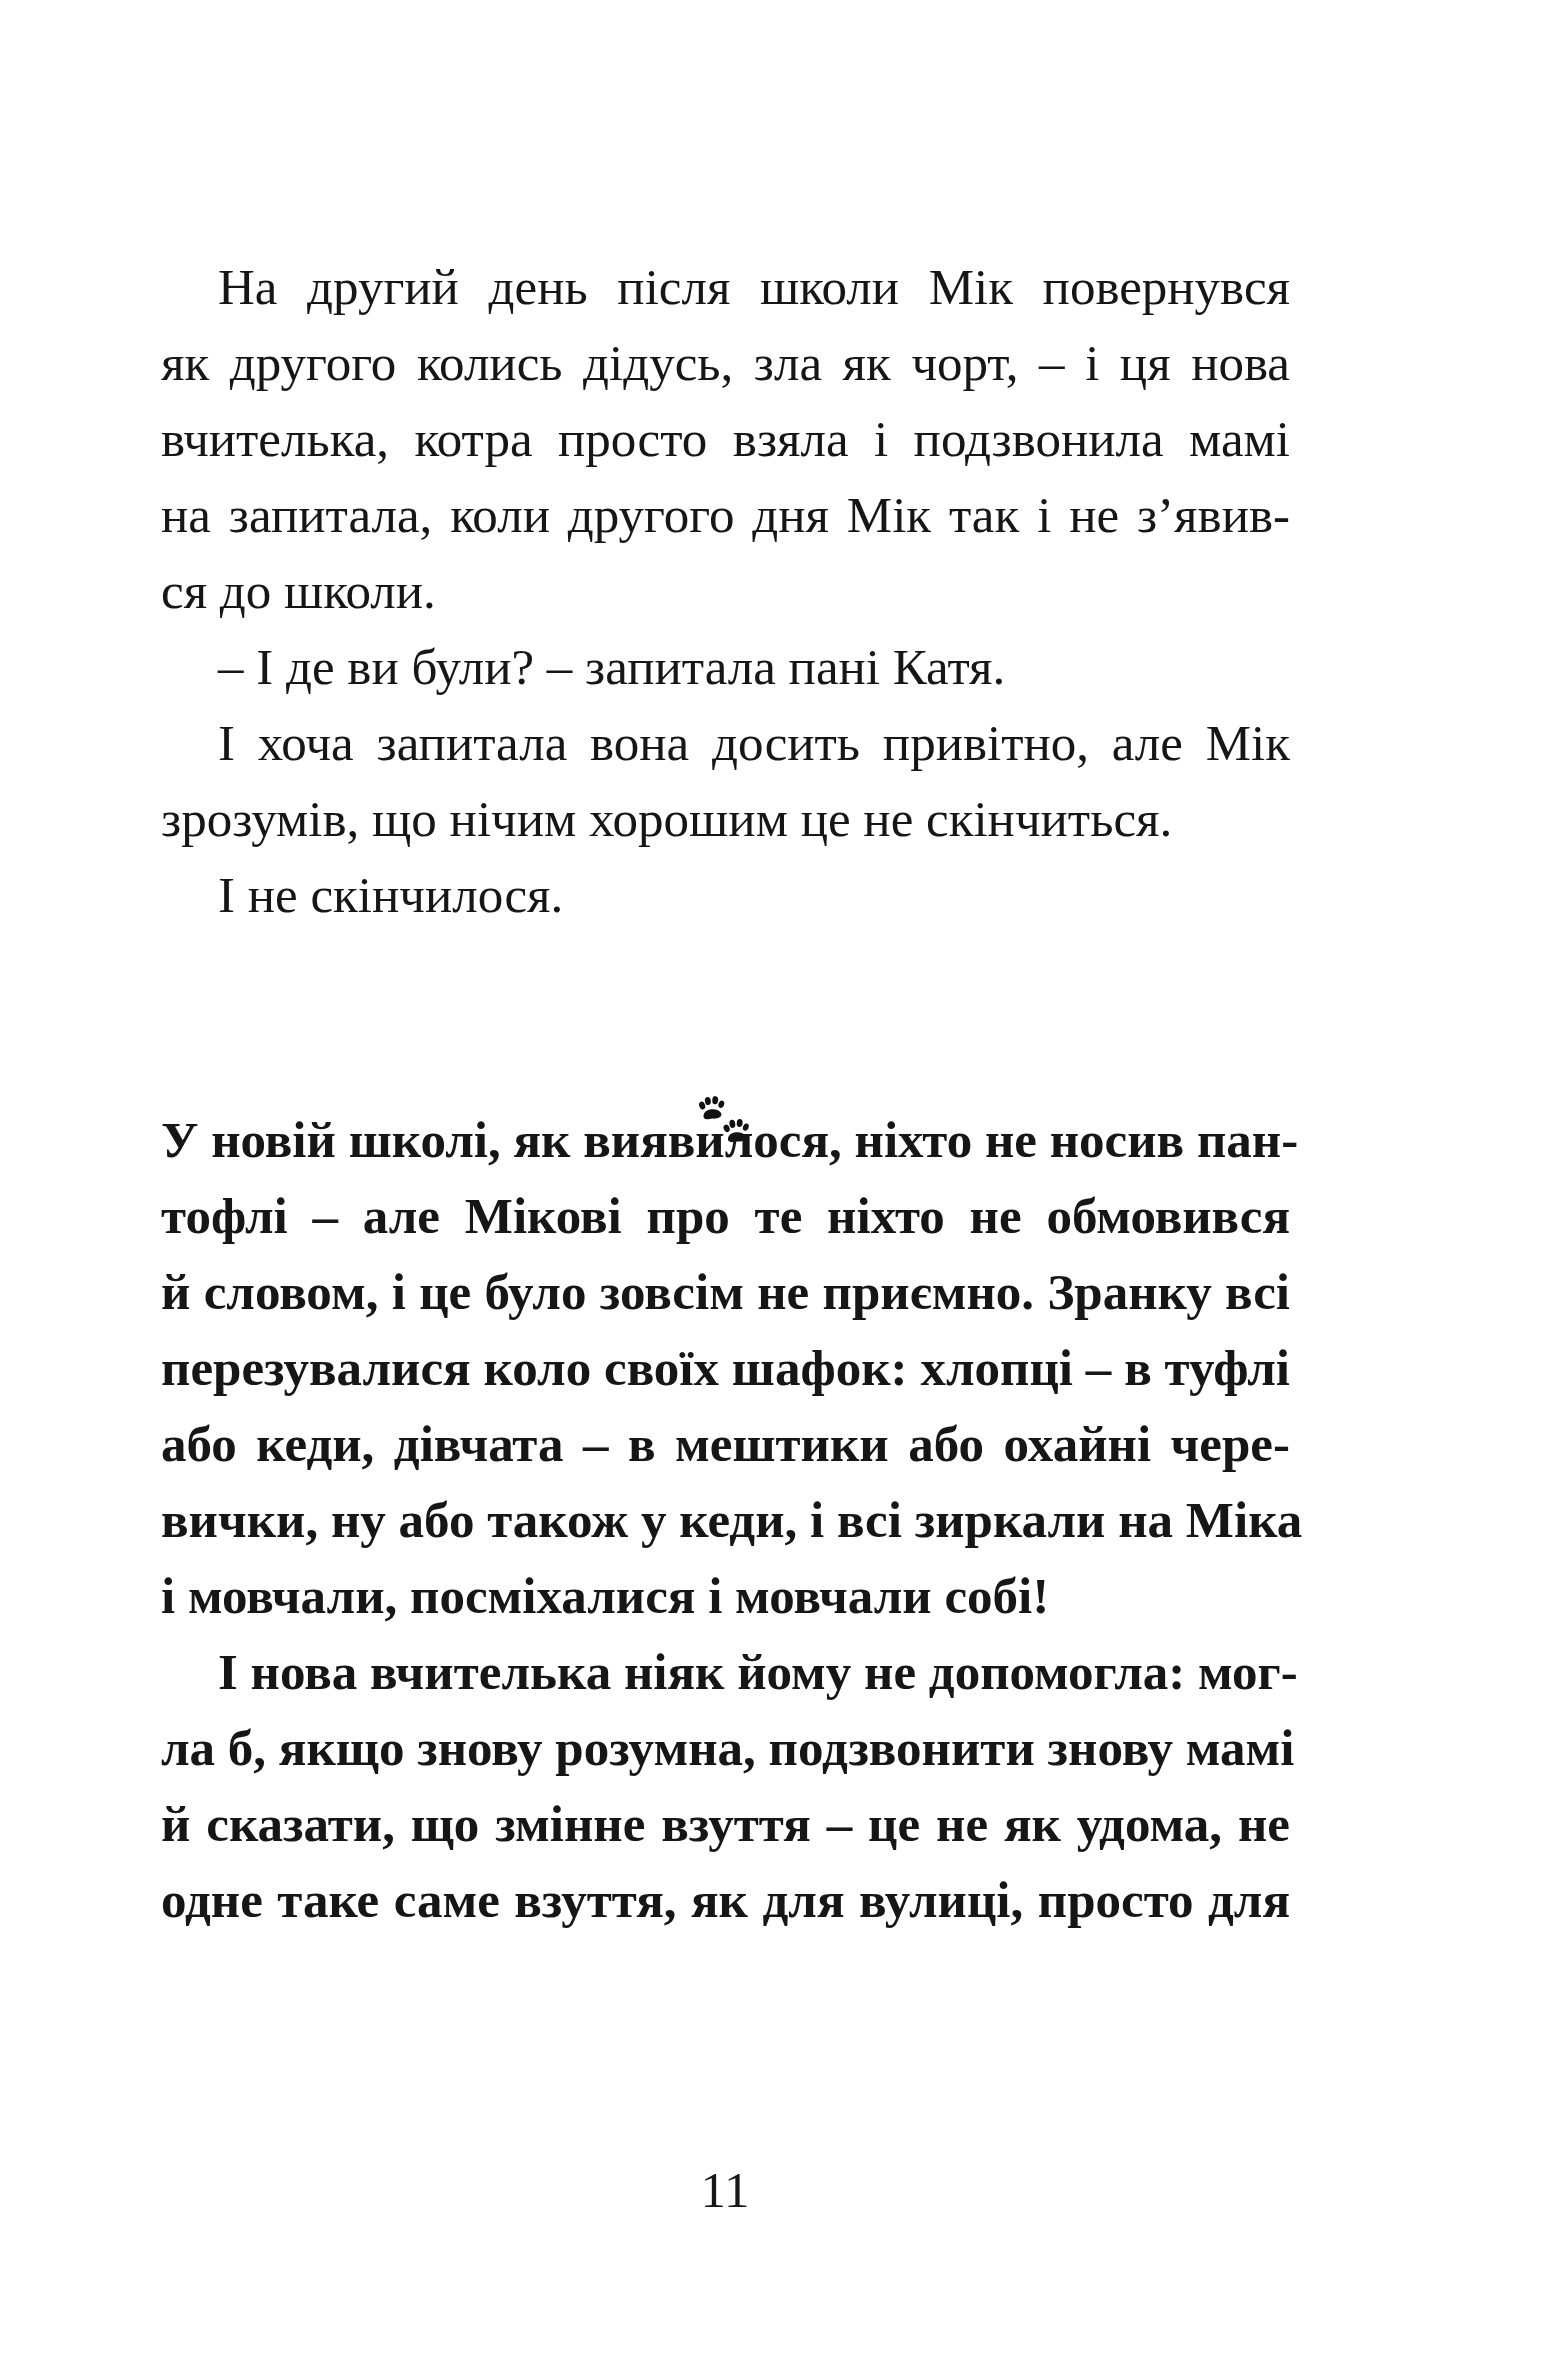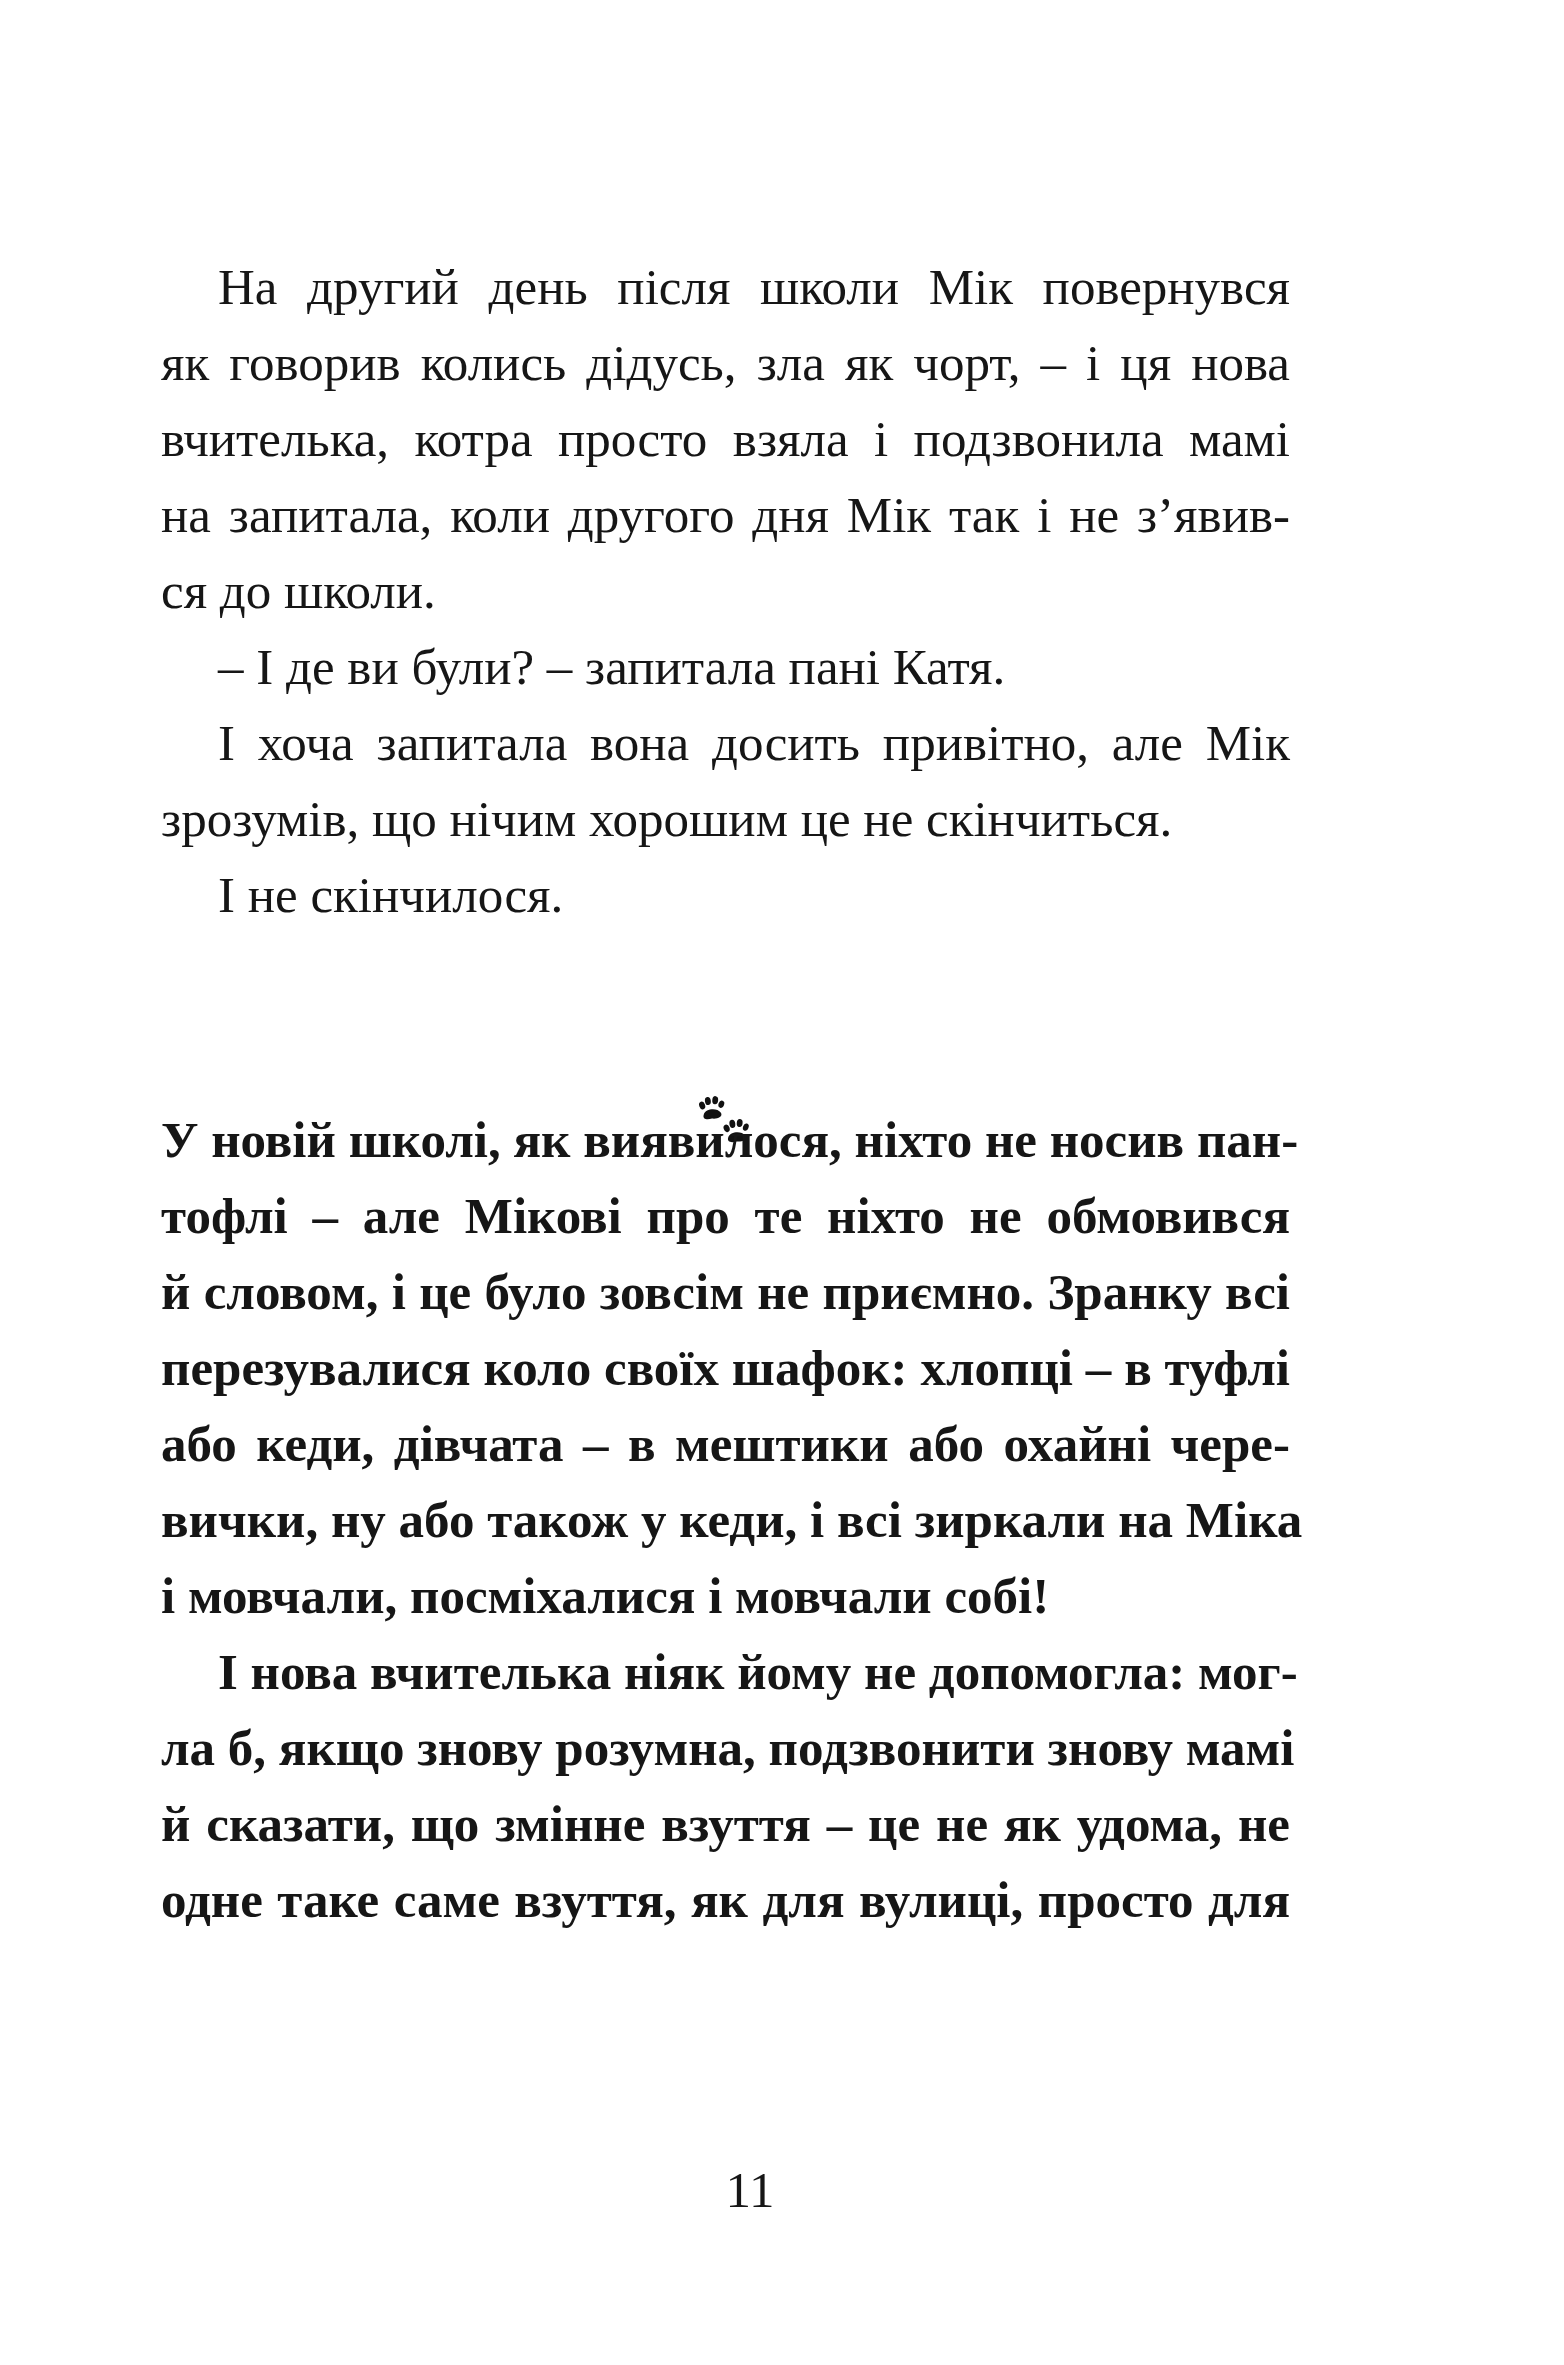--- a/index.html
+++ b/index.html
@@ -50,32 +50,31 @@
   }
   .page-number {
     position: absolute;
     left: 0;
     width: 1450px;
     top: 2152px;
     height: 76px;
     line-height: 76px;
     font-size: 51px;
     text-align: center;
-    padding-left: 25px;
   }
 </style>
 </head>
 <body>
 
 <div class="page">
 
   <div class="section s1">
     <div class="paragraph">
       <span class="line indent">На другий день після школи Мік повернувся</span>
-      <span class="line">як говорив колись дідусь, зла як чорт, – і ця нова</span>
+      <span class="line">як другого колись дідусь, зла як чорт, – і ця нова</span>
       <span class="line">вчителька, котра просто взяла і подзвонила мамі</span>
       <span class="line">на запитала, коли другого дня Мік так і не з’явив-</span>
       <span class="line last">ся до школи.</span>
     </div>
     <div class="paragraph">
       <span class="line indent last">– І де ви були? – запитала пані Катя.</span>
     </div>
     <div class="paragraph">
       <span class="line indent">І хоча запитала вона досить привітно, але Мік</span>
       <span class="line last">зрозумів, що нічим хорошим це не скінчиться.</span>

